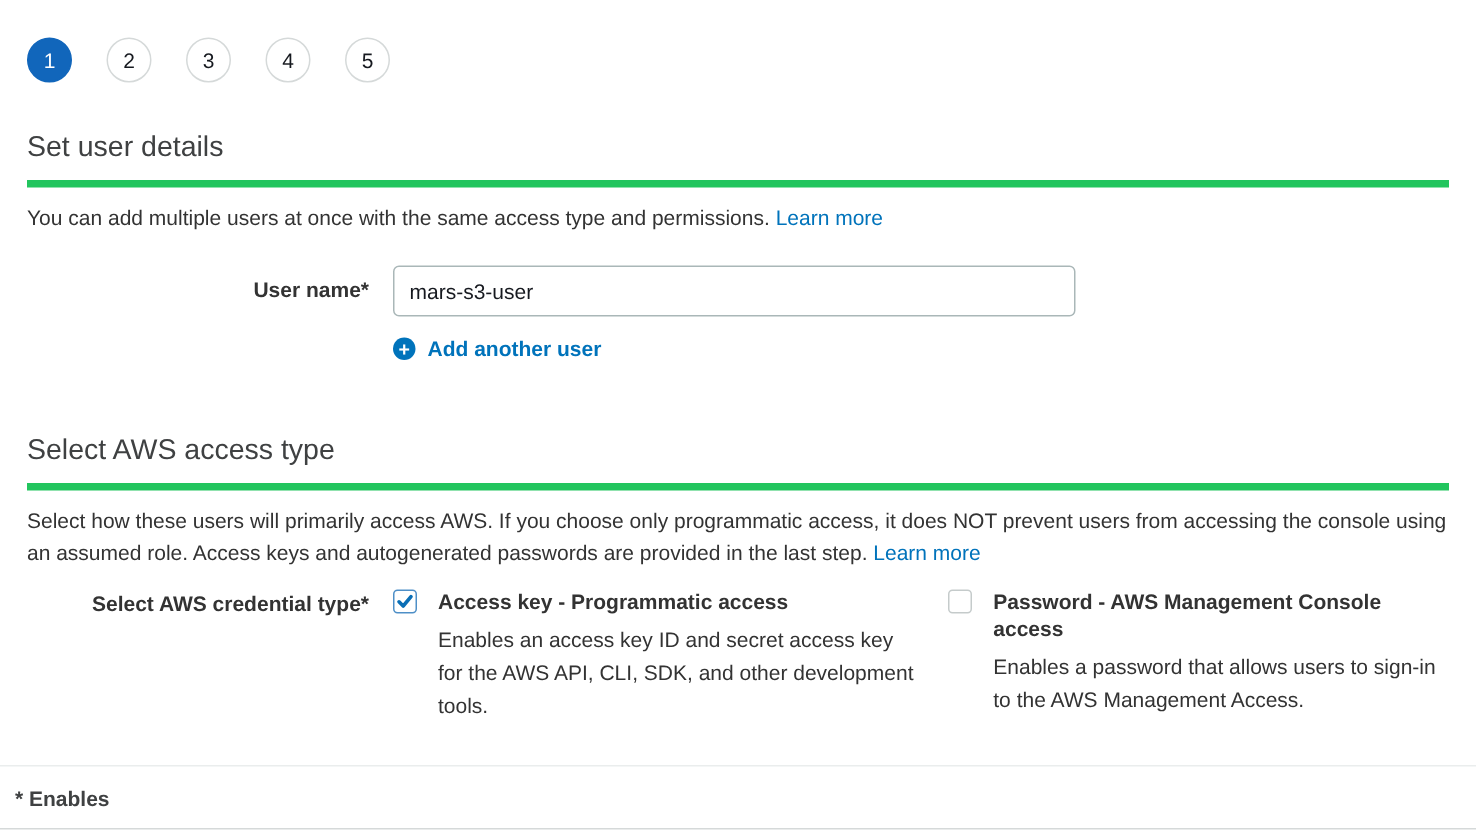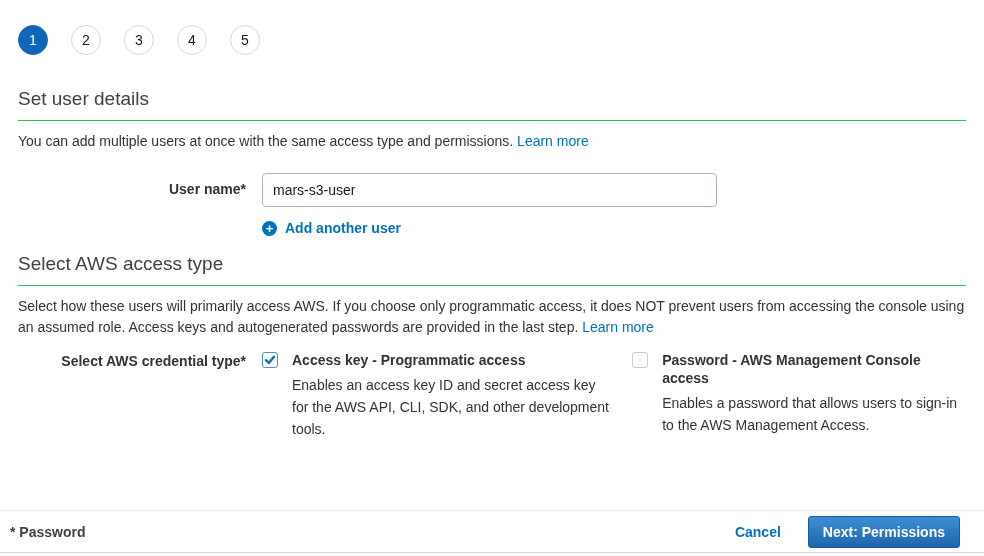--- a/index.html
+++ b/index.html
@@ -53,24 +53,24 @@
     border-color: #1166bb;
     color: #ffffff;
   }
 
   
   .section-heading {
     font-size: 19px;
     font-weight: 400;
     color: #3f4142;
     padding-bottom: 10px;
-    border-bottom: 1px solid #22c55e;
+    border-bottom: 5px solid #22c55e;
   }
   .heading-1 { margin-top: 33px; }
-  .heading-2 { margin-top: 17px; }
+  .heading-2 { margin-top: 50px; }
 
   .section-desc {
     margin-top: 10px;
     line-height: 21px;
     color: #333333;
   }
 
   a.link {
     color: #0073bb;
     text-decoration: none;
@@ -267,18 +267,14 @@
           <div class="option-title">Password - AWS Management Console access</div>
           <div class="option-desc"><span>Enables a </span><b>password</b><span> that allows users to sign-in to the AWS Management Access.</span></div>
         </div>
       </div>
 
     </div>
   </div>
 </div>
 
 <div class="footer">
-  <div class="required-note">* Password</div>
-  <div class="footer-actions">
-    <a class="cancel-link">Cancel</a>
-    <button class="primary-button">Next: Permissions</button>
-  </div>
+  <div class="required-note">* Enables</div>
 </div>
 
 </body></html>

